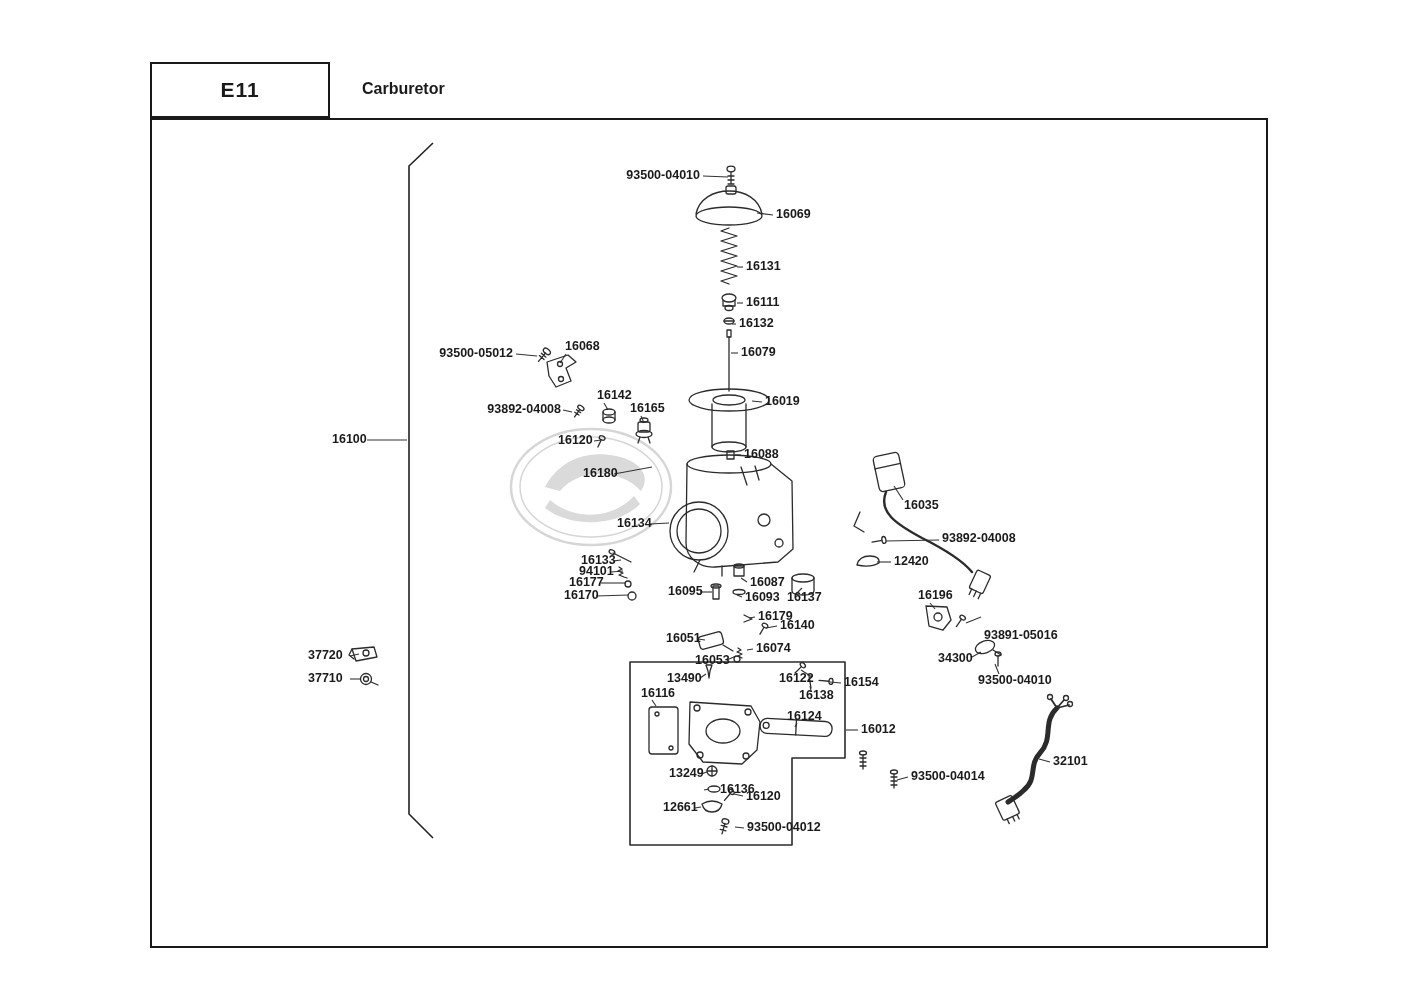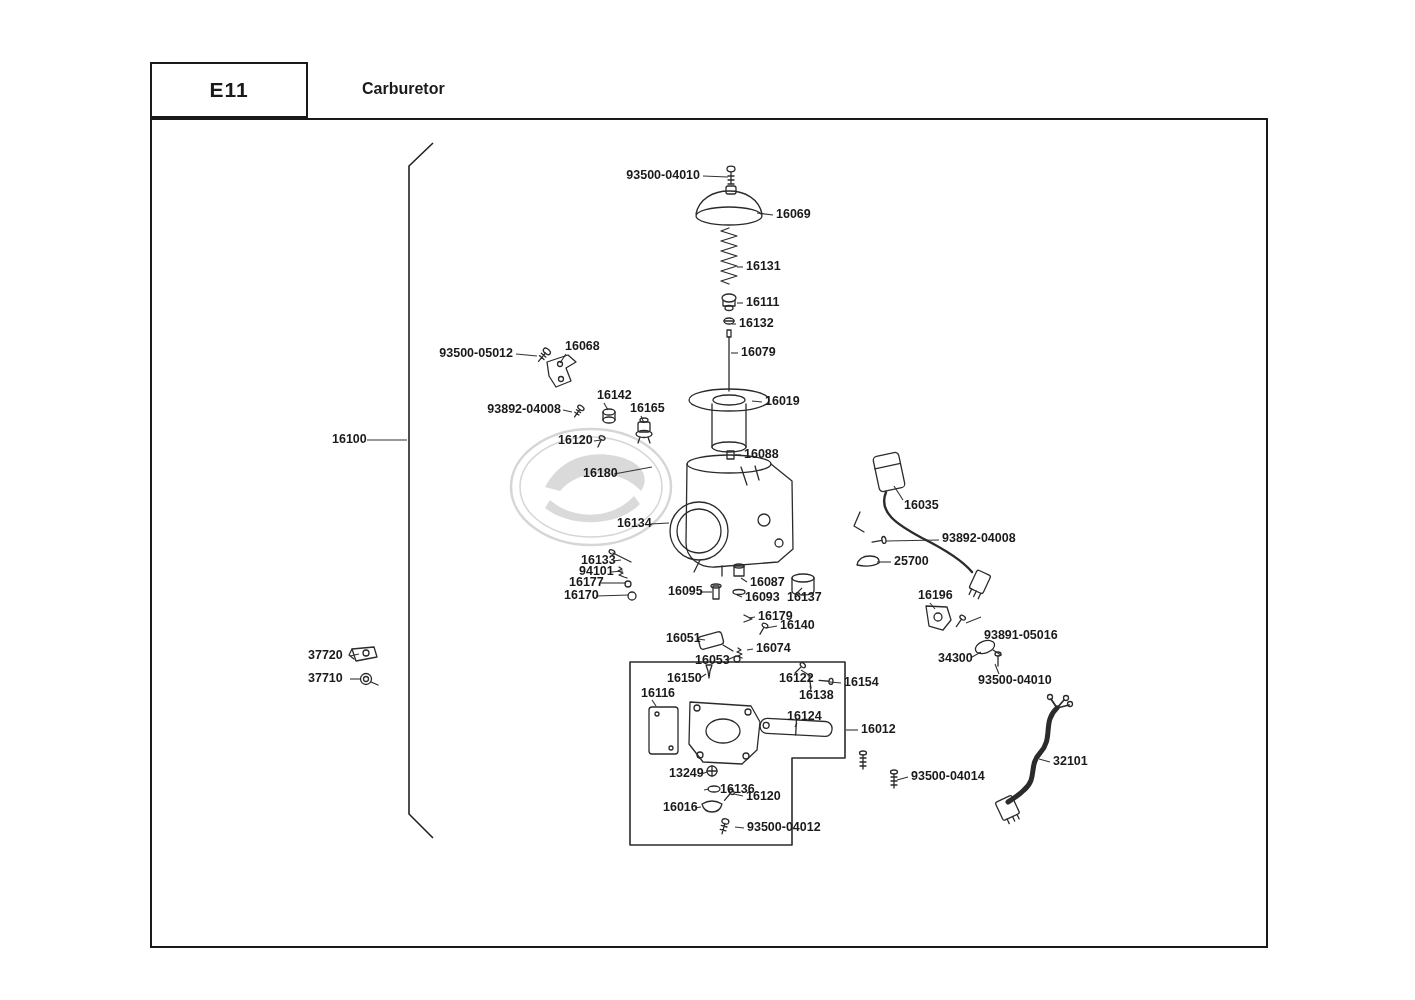--- a/index.html
+++ b/index.html
@@ -5,21 +5,21 @@
   * { margin:0; padding:0; box-sizing:border-box; }
   html,body { background:#ffffff; }
   body {
     width:1415px; height:1000px;
     font-family:"Liberation Sans", sans-serif;
     color:#1a1a1a;
   }
   .page { position:relative; width:1415px; height:1000px; background:#ffffff; overflow:hidden; }
 
   .code-box {
-    position:absolute; left:150px; top:62px; width:158px; height:56px;
+    position:absolute; left:150px; top:62px; width:180px; height:56px;
     border:2px solid #1a1a1a; background:#ffffff;
     display:flex; align-items:center; justify-content:center;
     font-size:21px; font-weight:bold; letter-spacing:1px;
   }
   .page-title {
     position:absolute; left:362px; top:80px;
     font-size:16px; font-weight:bold;
   }
   .content-box {
     position:absolute; left:150px; top:118px; width:1118px; height:830px;
@@ -376,51 +376,51 @@
       <div class="part-label" style="left: 630px; top: 401px;">16165</div>
       <div class="part-label end" style="left: 561px; top: 402px;">93892-04008</div>
       <div class="part-label" style="left: 765px; top: 394px;">16019</div>
       <div class="part-label" style="left: 558px; top: 433px;">16120</div>
       <div class="part-label" style="left: 583px; top: 466px;">16180</div>
       <div class="part-label" style="left: 744px; top: 447px;">16088</div>
       <div class="part-label" style="left: 332px; top: 432px;">16100</div>
       <div class="part-label" style="left: 617px; top: 516px;">16134</div>
       <div class="part-label" style="left: 904px; top: 498px;">16035</div>
       <div class="part-label" style="left: 942px; top: 531px;">93892-04008</div>
-      <div class="part-label" style="left: 894px; top: 554px;">25700</div>
+      <div class="part-label" style="left: 894px; top: 554px;">12420</div>
       <div class="part-label" style="left: 581px; top: 553px;">16133</div>
       <div class="part-label" style="left: 579px; top: 564px;">94101</div>
       <div class="part-label" style="left: 569px; top: 575px;">16177</div>
       <div class="part-label" style="left: 564px; top: 588px;">16170</div>
       <div class="part-label" style="left: 750px; top: 575px;">16087</div>
       <div class="part-label" style="left: 668px; top: 584px;">16095</div>
       <div class="part-label" style="left: 745px; top: 590px;">16093</div>
       <div class="part-label" style="left: 787px; top: 590px;">16137</div>
       <div class="part-label" style="left: 918px; top: 588px;">16196</div>
       <div class="part-label" style="left: 984px; top: 628px;">93891-05016</div>
       <div class="part-label" style="left: 758px; top: 609px;">16179</div>
       <div class="part-label" style="left: 780px; top: 618px;">16140</div>
       <div class="part-label" style="left: 666px; top: 631px;">16051</div>
       <div class="part-label" style="left: 756px; top: 641px;">16074</div>
       <div class="part-label" style="left: 695px; top: 653px;">16053</div>
       <div class="part-label" style="left: 938px; top: 651px;">34300</div>
       <div class="part-label" style="left: 308px; top: 648px;">37720</div>
       <div class="part-label" style="left: 308px; top: 671px;">37710</div>
-      <div class="part-label" style="left: 667px; top: 671px;">16150</div>
+      <div class="part-label" style="left: 667px; top: 671px;">13490</div>
       <div class="part-label" style="left: 779px; top: 671px;">16122</div>
       <div class="part-label" style="left: 844px; top: 675px;">16154</div>
       <div class="part-label" style="left: 978px; top: 673px;">93500-04010</div>
       <div class="part-label" style="left: 641px; top: 686px;">16116</div>
       <div class="part-label" style="left: 799px; top: 688px;">16138</div>
       <div class="part-label" style="left: 787px; top: 709px;">16124</div>
       <div class="part-label" style="left: 861px; top: 722px;">16012</div>
       <div class="part-label" style="left: 669px; top: 766px;">13249</div>
       <div class="part-label" style="left: 672px; top: 782px; margin-left: 48px;">16136</div>
       <div class="part-label" style="left: 746px; top: 789px;">16120</div>
-      <div class="part-label" style="left: 663px; top: 800px;">16016</div>
+      <div class="part-label" style="left: 663px; top: 800px;">12661</div>
       <div class="part-label" style="left: 747px; top: 820px;">93500-04012</div>
       <div class="part-label" style="left: 911px; top: 769px;">93500-04014</div>
       <div class="part-label" style="left: 1053px; top: 754px;">32101</div>
     </div>
 
 
 
 </div>
 
 </body></html>

